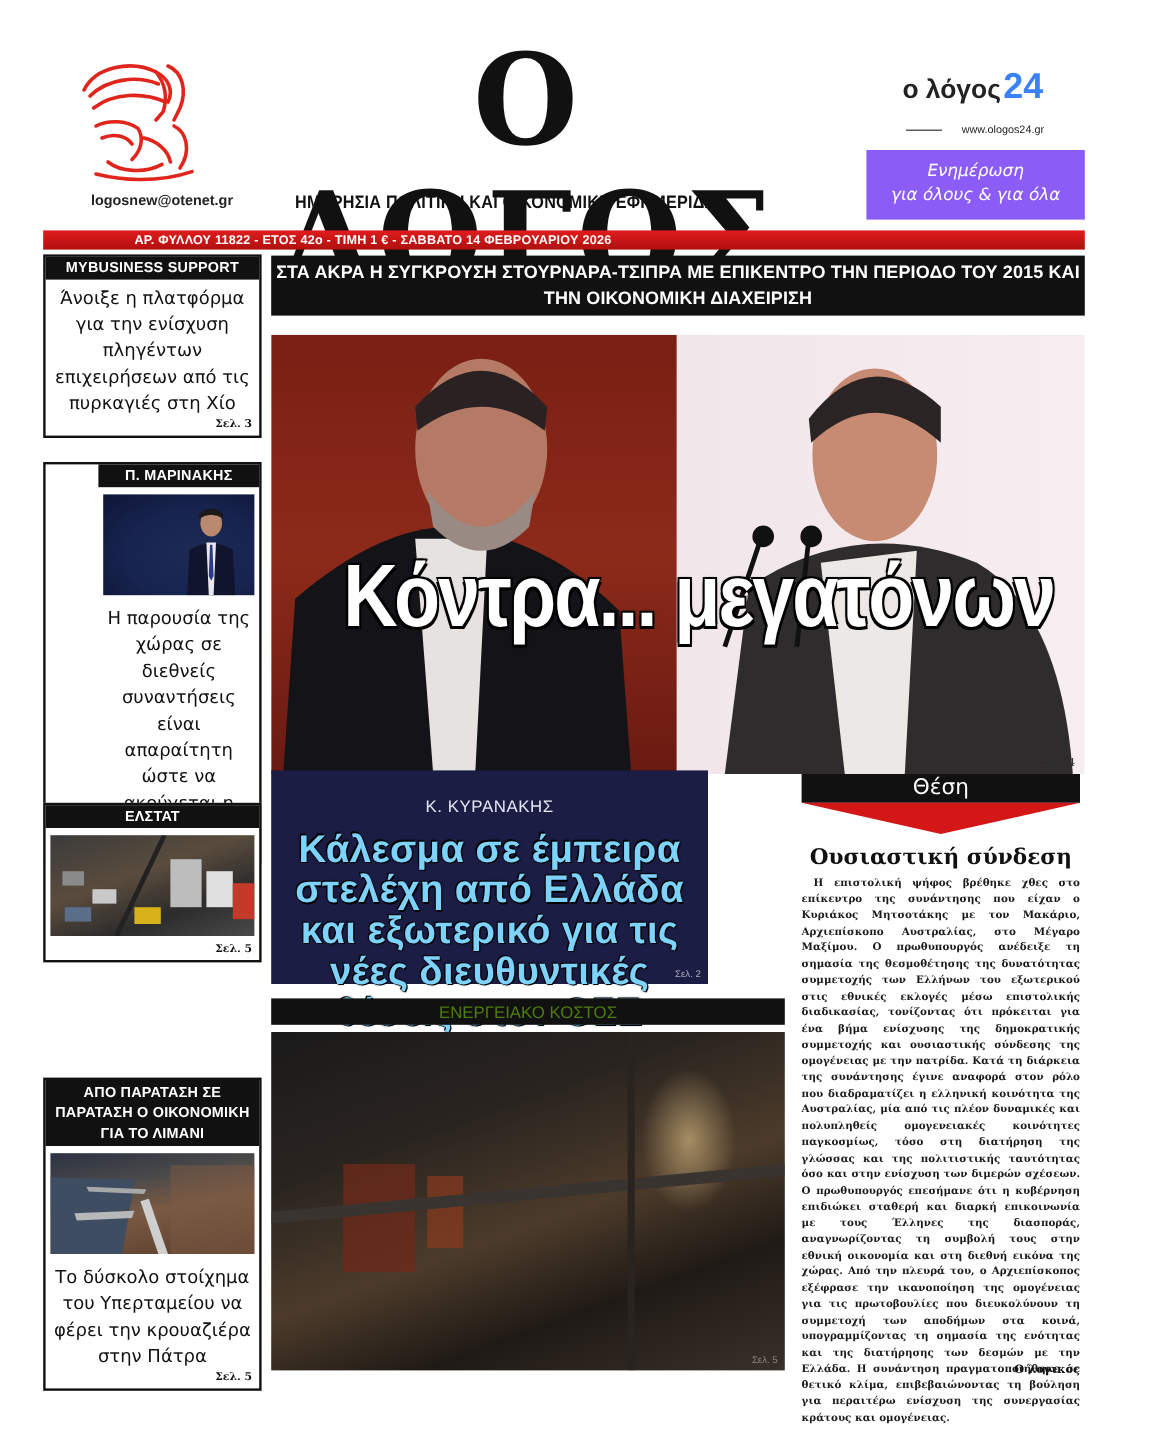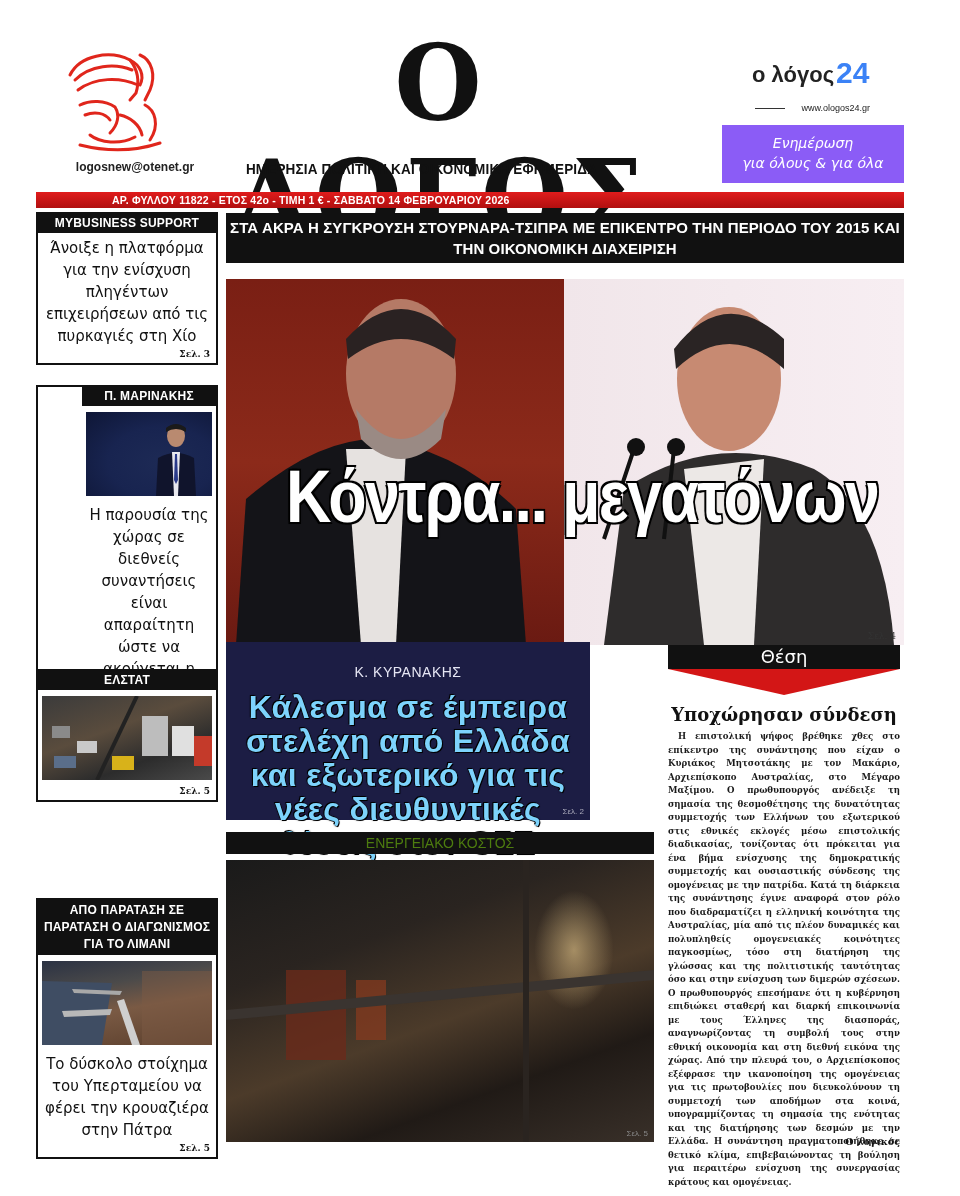--- a/index.html
+++ b/index.html
@@ -135,21 +135,21 @@
       <rect x="130" y="30" width="22" height="30" fill="#e0e0e0"></rect>
       <rect x="152" y="40" width="18" height="30" fill="#c43a2a"></rect>
       <rect x="12" y="60" width="22" height="12" fill="#5a6e8a"></rect>
       <path d="M55 84 L95 0" stroke="#222" stroke-width="4"></path>
     </svg>
   </div>
   <div class="page">Σελ. 5</div>
 </div>
 
 <div class="sbox" style="top:898px;">
-  <div class="kicker" style="line-height:17px;">ΑΠΟ ΠΑΡΑΤΑΣΗ ΣΕ ΠΑΡΑΤΑΣΗ Ο ΔΙΑΓΩΝΙΣΜΟΣ ΓΙΑ ΤΟ ΛΙΜΑΝΙ</div>
+  <div class="kicker" style="line-height:17px;">ΑΠΟ ΠΑΡΑΤΑΣΗ ΣΕ ΠΑΡΑΤΑΣΗ Ο ΟΙΚΟΝΟΜΙΚΗ ΓΙΑ ΤΟ ΛΙΜΑΝΙ</div>
   <div class="thumb thumb-port">
     <svg width="174" height="84" viewBox="0 0 174 84">
       <path d="M0 20 L70 22 L60 84 L0 84 Z" fill="#3f4d63"></path>
       <path d="M20 50 L70 48 L68 54 L22 56 Z" fill="#b8b8b8"></path>
       <path d="M30 28 L80 30 L78 34 L32 32 Z" fill="#a8a8a8"></path>
       <path d="M75 40 L90 84 L98 84 L82 38 Z" fill="#cfcfcf"></path>
       <rect x="100" y="10" width="74" height="74" fill="#7c5a44" opacity="0.5"></rect>
     </svg>
   </div>
   <div class="headline" style="font-size:15px;line-height:22px;">Το δύσκολο στοίχημα του Υπερταμείου να φέρει την κρουαζιέρα στην Πάτρα</div>
@@ -196,15 +196,15 @@
     <rect x="60" y="110" width="60" height="90" fill="#6a2a1a" opacity="0.8"></rect>
     <rect x="130" y="120" width="30" height="60" fill="#8a3a1e" opacity="0.7"></rect>
     <path d="M0 150 L428 110 L428 120 L0 160 Z" fill="#3a3430"></path>
     <path d="M300 0 L300 282" stroke="#2a2420" stroke-width="6"></path>
   </svg>
   <div class="energy-page">Σελ. 5</div>
 </div>
 
 <div class="abs thesi-bar">Θέση</div>
 <div class="abs thesi-tri"></div>
-<div class="abs ed-title">Υποχώρησαν σύνδεση</div>
+<div class="abs ed-title">Ουσιαστική σύνδεση</div>
 <div class="abs ed-body">Η επιστολική ψήφος βρέθηκε χθες στο επίκεντρο της συνάντησης που είχαν ο Κυριάκος Μητσοτάκης με τον Μακάριο, Αρχιεπίσκοπο Αυστραλίας, στο Μέγαρο Μαξίμου. Ο πρωθυπουργός ανέδειξε τη σημασία της θεσμοθέτησης της δυνατότητας συμμετοχής των Ελλήνων του εξωτερικού στις εθνικές εκλογές μέσω επιστολικής διαδικασίας, τονίζοντας ότι πρόκειται για ένα βήμα ενίσχυσης της δημοκρατικής συμμετοχής και ουσιαστικής σύνδεσης της ομογένειας με την πατρίδα. Κατά τη διάρκεια της συνάντησης έγινε αναφορά στον ρόλο που διαδραματίζει η ελληνική κοινότητα της Αυστραλίας, μία από τις πλέον δυναμικές και πολυπληθείς ομογενειακές κοινότητες παγκοσμίως, τόσο στη διατήρηση της γλώσσας και της πολιτιστικής ταυτότητας όσο και στην ενίσχυση των διμερών σχέσεων. Ο πρωθυπουργός επεσήμανε ότι η κυβέρνηση επιδιώκει σταθερή και διαρκή επικοινωνία με τους Έλληνες της διασποράς, αναγνωρίζοντας τη συμβολή τους στην εθνική οικονομία και στη διεθνή εικόνα της χώρας. Από την πλευρά του, ο Αρχιεπίσκοπος εξέφρασε την ικανοποίηση της ομογένειας για τις πρωτοβουλίες που διευκολύνουν τη συμμετοχή των αποδήμων στα κοινά, υπογραμμίζοντας τη σημασία της ενότητας και της διατήρησης των δεσμών με την Ελλάδα. Η συνάντηση πραγματοποιήθηκε σε θετικό κλίμα, επιβεβαιώνοντας τη βούληση για περαιτέρω ενίσχυση της συνεργασίας κράτους και ομογένειας.</div>
 <div class="abs ed-sign">Ο λογικός</div>
 
 </body></html>

